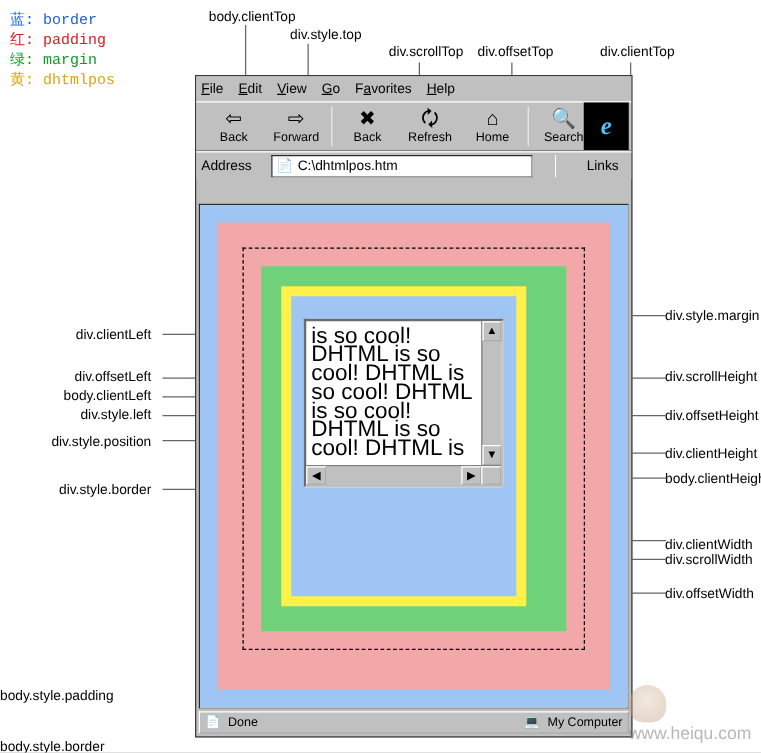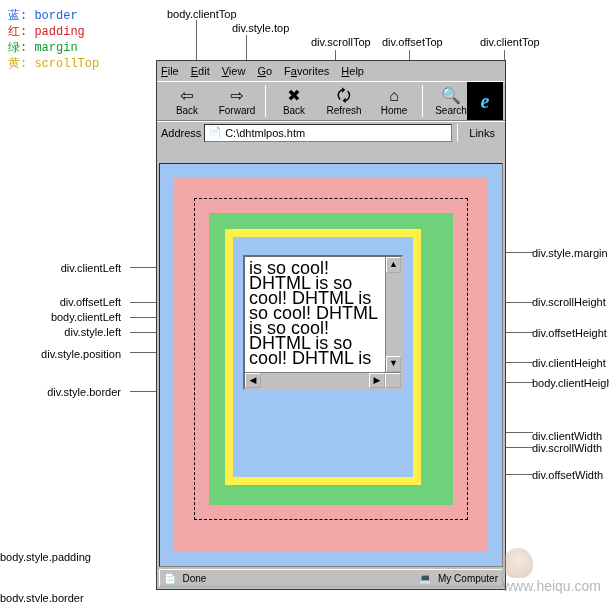--- a/index.html
+++ b/index.html
@@ -31,21 +31,21 @@
 .winbtns{display:flex;gap:2px}
 .winbtn{width:16px;height:14px;background:#c0c0c0;border:1px outset #fff;font-size:9px;text-align:center;line-height:11px;color:#000;font-family:Arial}
 .menubar{height:20px;background:#c0c0c0;display:flex;align-items:center;padding:0 4px;font-size:11px}
 .menubar span{margin-right:12px}.menubar u{text-decoration:underline}
 .logo{position:absolute;right:2px;top:21px;width:36px;height:38px;background:#000;display:flex;align-items:center;justify-content:center}
 .logo-e{color:#4fc3f7;font-style:italic;font-weight:bold;font-size:20px;font-family:Georgia}
 .toolbar{height:40px;background:#c0c0c0;border-top:1px solid #fff;border-bottom:1px solid #808080;display:flex;align-items:center;padding:0 6px;gap:2px}
 .tbtn{display:flex;flex-direction:column;align-items:center;width:48px;font-size:10px}
 .tbtn-ico{font-size:16px;height:18px;line-height:18px}
 .tsep{width:1px;height:32px;background:#808080;border-right:1px solid #fff;margin:0 2px}
-.addrbar{height:22px;background:#c0c0c0;border-top:1px solid #fff;display:flex;align-items:center;padding:0 4px;gap:3px;font-size:11px}
+.addrbar{height:22px;background:#c0c0c0;border-top:1px solid #fff;display:flex;align-items:center;padding:0 4px;gap:16px;font-size:11px}
 .addr-input{flex:1;height:18px;background:#fff;border:1px inset #808080;padding:0 3px;display:flex;align-items:center;font-size:11px}
 .links-btn{padding:0 6px}
 .viewport{position:absolute;top:102px;left:2px;right:2px;bottom:22px;background:#fff;border:1px inset #808080;overflow:hidden}
 .statusbar{position:absolute;bottom:2px;left:2px;right:2px;height:18px;background:#c0c0c0;border:1px outset #fff;display:flex;align-items:center;font-size:10px;padding:0 4px;gap:6px}
 .body-border{position:absolute;inset:0;background:#9fc5f5;padding:14px}
 .body-padding{background:#f2a8a8;padding:20px 20px 32px 20px;height:100%}
 .div-margin{border:1px dashed #000;padding:14px;height:100%;background:#f2a8a8}
 .div-border{background:#6fd27b;padding:16px 32px 20px 16px;height:100%;position:relative}
 .div-pos{background:#fff04a;padding:8px 8px 8px 8px;height:100%;position:relative}
 .div-padding{background:#9fc5f5;padding:10px;height:100%}
@@ -66,21 +66,21 @@
 .watermark b{font-size:20px;color:#333}
 .mushroom{display:inline-block;width:30px;height:30px;background:radial-gradient(circle at 50% 40%,#e0c8b0,#b89070);border-radius:50% 50% 40% 40%;vertical-align:middle;margin-right:4px;opacity:.7}
 </style>
 </head>
 <body>
 
 <div class="legend">
   <div><span class="blue">蓝:</span> <span class="blue">border</span></div>
   <div><span class="red">红:</span> <span class="red">padding</span></div>
   <div><span class="green">绿:</span> <span class="green">margin</span></div>
-  <div><span class="yellow">黄:</span> <span class="yellow">scrollTop</span></div>
+  <div><span class="yellow">黄:</span> <span class="yellow">dhtmlpos</span></div>
 </div>
 
 <div class="top-lbls">
   <div class="lbl tl1">body.clientTop</div>
   <div class="lbl tl2">div.style.top</div>
   <div class="lbl tl3">div.scrollTop</div>
   <div class="lbl tl4">div.offsetTop</div>
   <div class="lbl tl5">div.clientTop</div>
 </div>
 <div class="guide vg vg1"></div>

